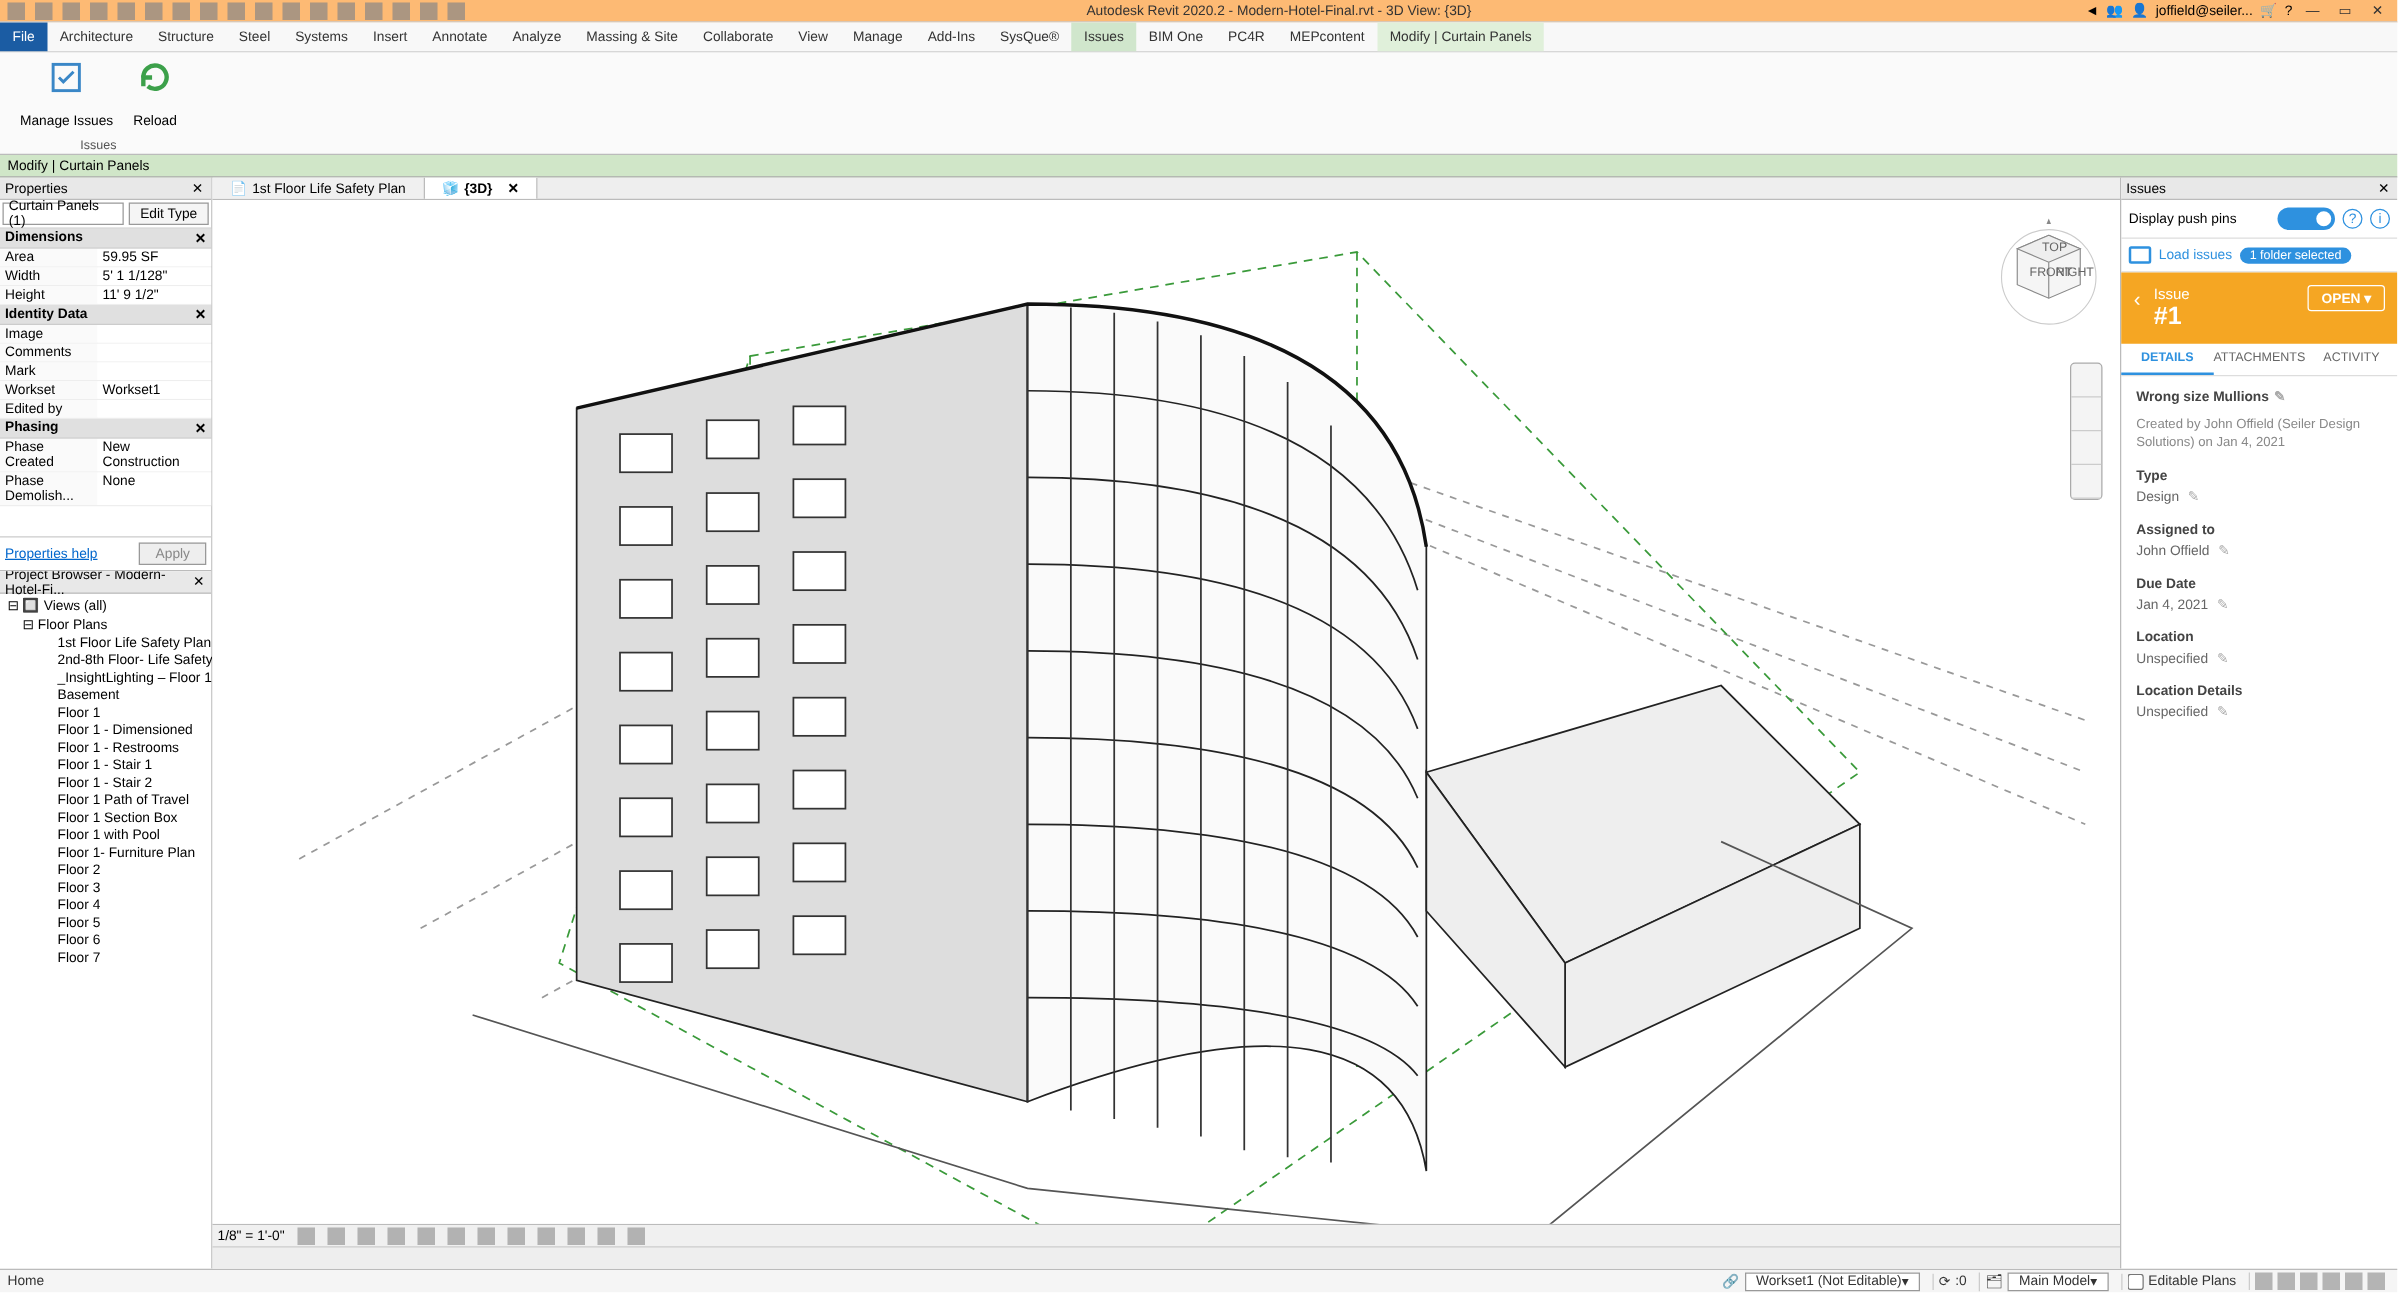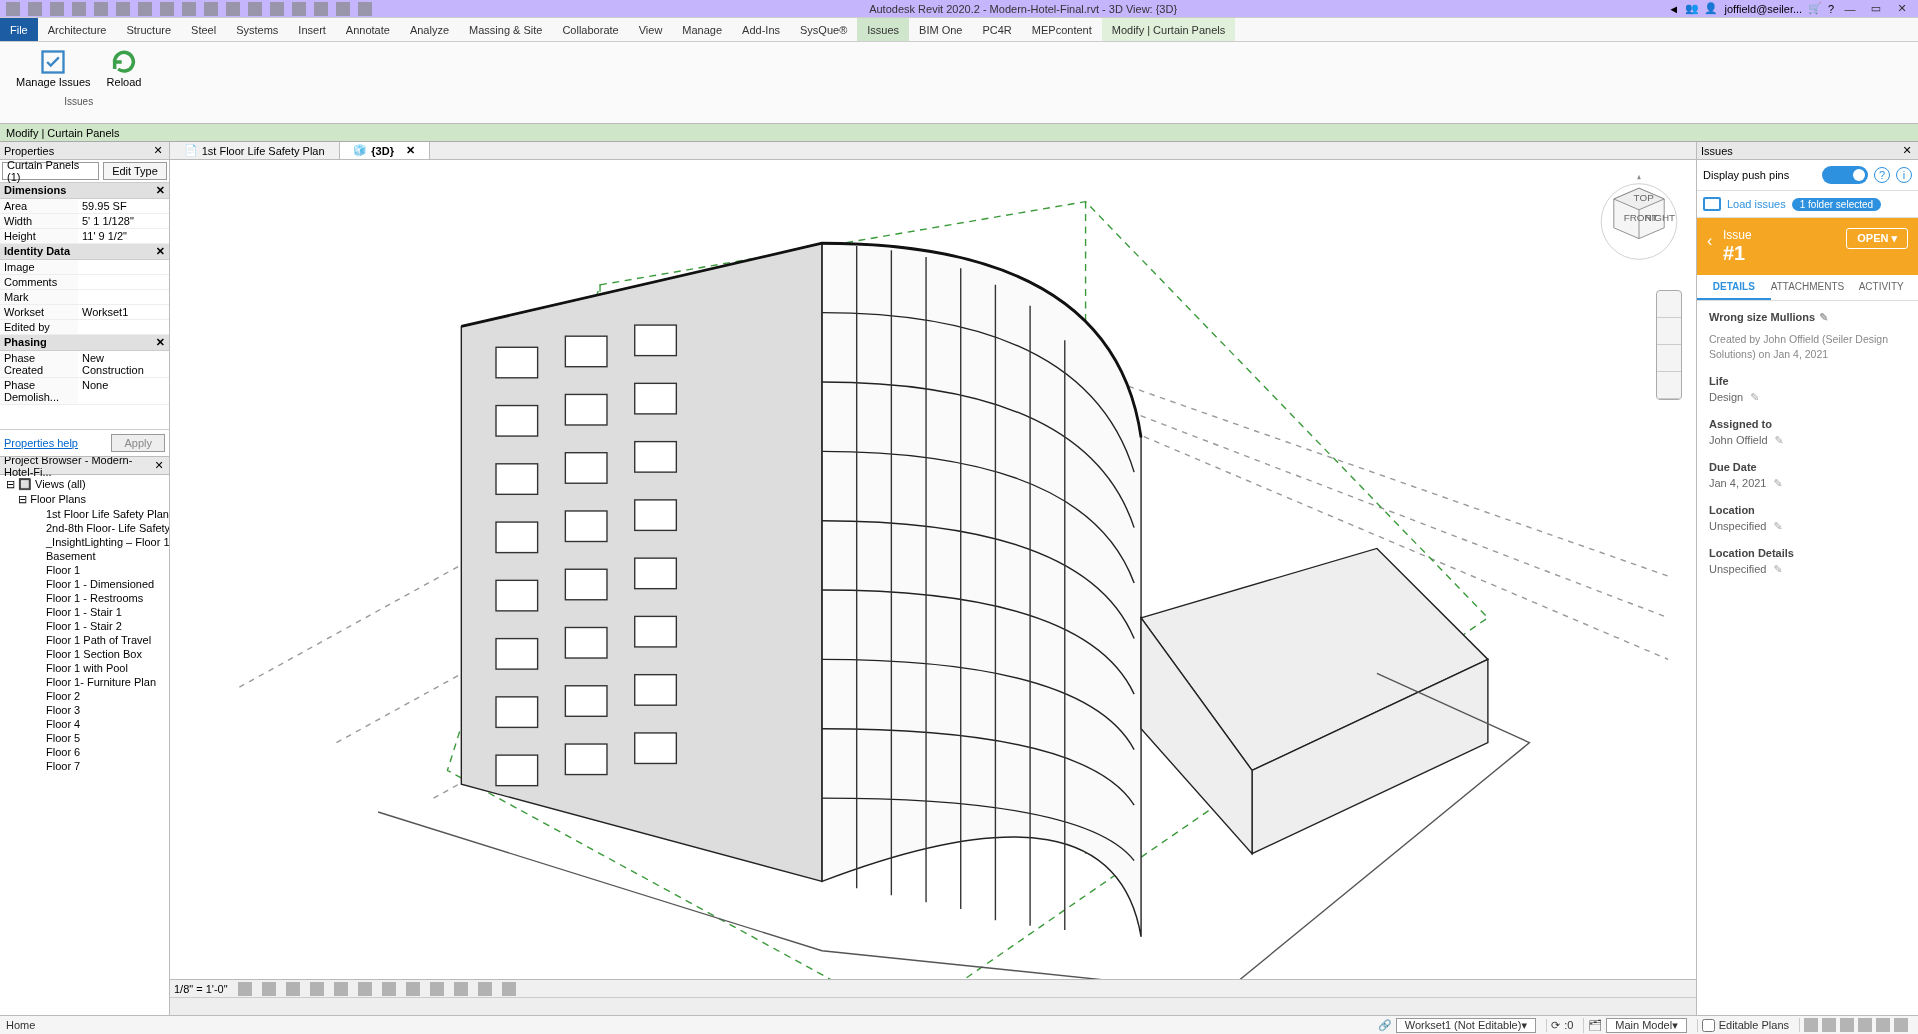--- a/index.html
+++ b/index.html
@@ -1,36 +1,36 @@
 <!DOCTYPE html>
 <html><head>
 <meta charset="utf-8">
 <style>
 * { box-sizing: border-box; margin: 0; padding: 0; font-family: "Segoe UI", Tahoma, sans-serif; font-size: 11px; }
 body { width: 1918px; height: 1034px; background: #fff; overflow: hidden; display: flex; flex-direction: column; }
 
 
-.titlebar { height: 18px; display: flex; align-items: center; background: #c4b5fd; border-bottom: 1px solid #ccc; }
+.titlebar { height: 18px; display: flex; align-items: center; background: #fdba74; border-bottom: 1px solid #ccc; }
 .qat { display: flex; gap: 8px; padding: 0 6px; }
 .qat-icon { width: 14px; height: 14px; background: #888; opacity: 0.7; }
 .title-text { flex: 1; text-align: center; color: #333; }
 .titlebar-right { display: flex; gap: 6px; align-items: center; padding-right: 6px; }
 .win-btn { width: 20px; height: 14px; display: flex; align-items: center; justify-content: center; color: #333; }
 
 
 .menubar { height: 24px; display: flex; align-items: stretch; background: #f8f8f8; border-bottom: 1px solid #ccc; }
 .menu-item { padding: 0 10px; display: flex; align-items: center; color: #333; cursor: default; }
 .menu-item.file { background: #1b5ca3; color: #fff; }
 .menu-item.active { background: #d0e6cc; }
 .menu-item.context { background: #e0f0da; }
 
 
 .ribbon { height: 82px; background: #fafafa; border-bottom: 1px solid #bbb; display: flex; align-items: flex-start; padding: 4px 8px; }
 .ribbon-group { display: flex; flex-direction: column; align-items: center; }
-.ribbon-btn { display: flex; flex-direction: column; align-items: center; padding: 2px 8px; gap: 0; }
+.ribbon-btn { display: flex; flex-direction: column; align-items: center; padding: 2px 8px; gap: 15px; }
 .ribbon-icon { width: 28px; height: 28px; }
 .ribbon-panel-label { font-size: 10px; color: #555; margin-top: 6px; }
 
 
 .context-bar { height: 18px; background: #d0e6c8; display: flex; align-items: center; padding: 0 6px; font-size: 11px; border-bottom: 1px solid #aaa; }
 
 
 .main { flex: 1; display: flex; overflow: hidden; justify-content: center; }
 
 
@@ -462,21 +462,21 @@
     <div class="tabs3">
       <div class="tab3 active">DETAILS</div>
       <div class="tab3">ATTACHMENTS</div>
       <div class="tab3">ACTIVITY</div>
     </div>
     <div class="issue-body">
       <div class="issue-title"><span>Wrong size Mullions</span><span class="pencil">✎</span></div>
       <div class="ib-meta">Created by John Offield (Seiler Design Solutions) on Jan 4, 2021</div>
       <div id="issue-fields">
           <div class="ib-sec">
-            <div class="ib-label">Life</div>
+            <div class="ib-label">Type</div>
             <div class="ib-val">Design <span class="pencil">✎</span></div>
           </div>
           <div class="ib-sec">
             <div class="ib-label">Assigned to</div>
             <div class="ib-val">John Offield <span class="pencil">✎</span></div>
           </div>
           <div class="ib-sec">
             <div class="ib-label">Due Date</div>
             <div class="ib-val">Jan 4, 2021 <span class="pencil">✎</span></div>
           </div>

